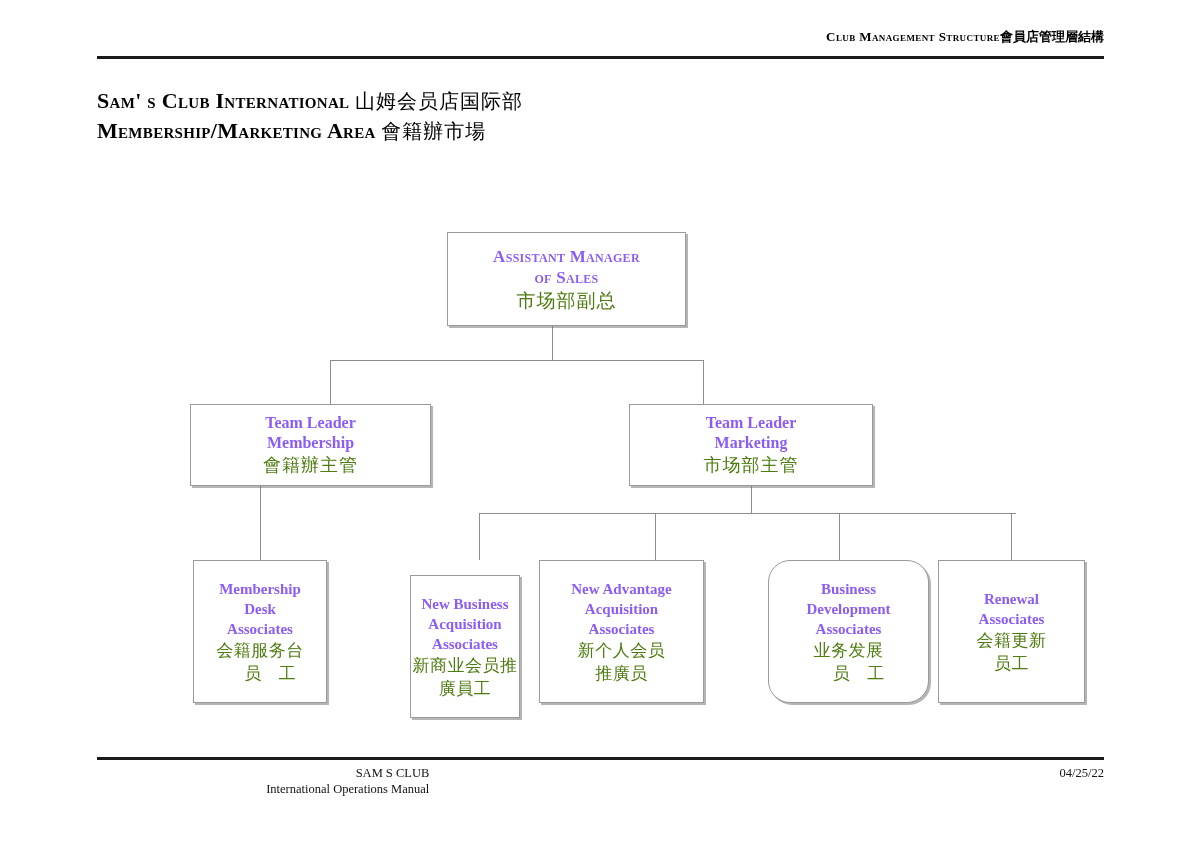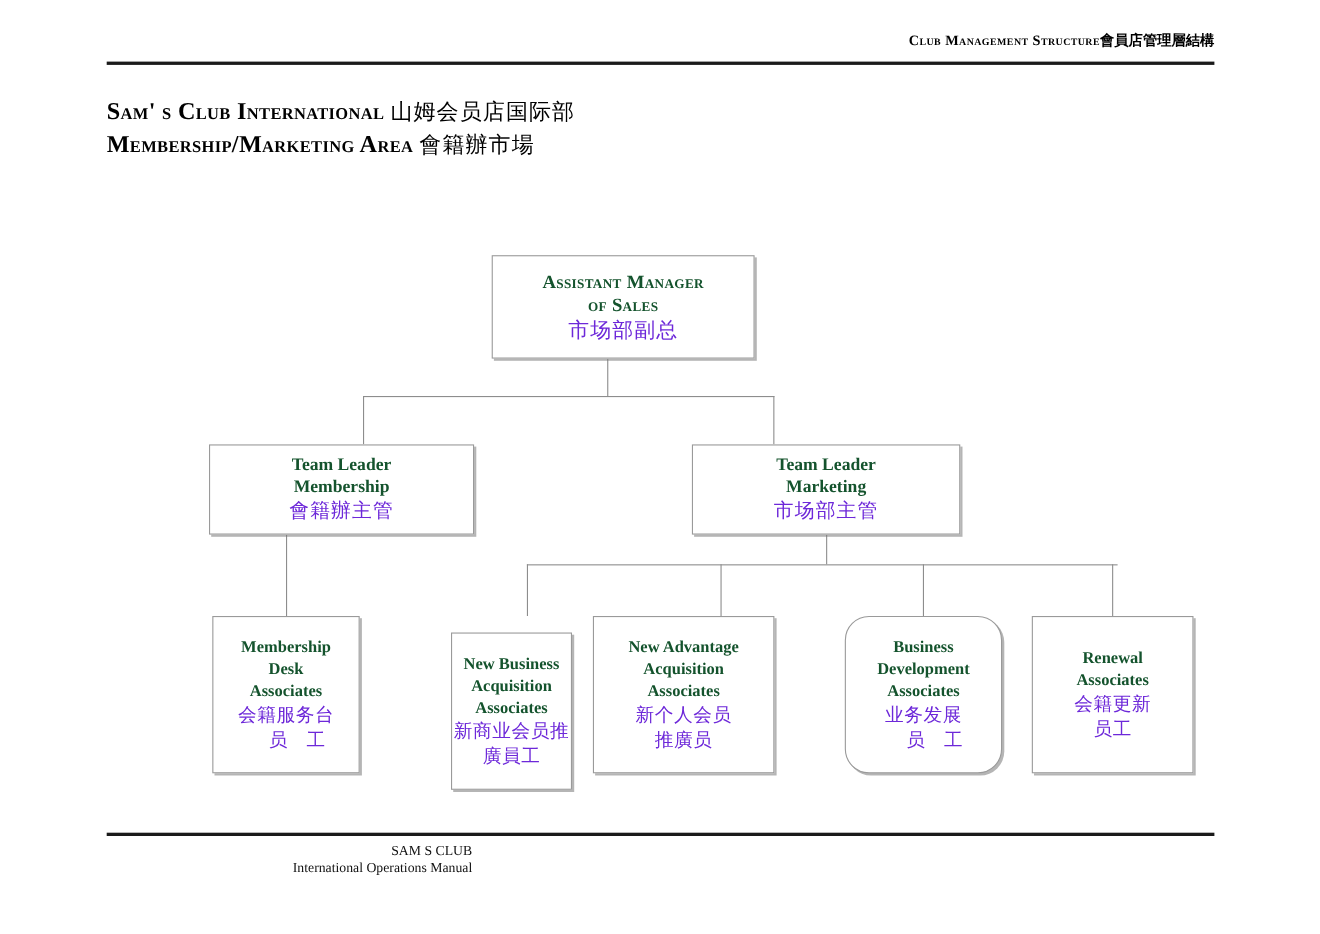--- a/index.html
+++ b/index.html
@@ -86,26 +86,26 @@
     box-shadow: 2px 2px 0 0 rgba(120,120,120,0.55);
     display: flex;
     flex-direction: column;
     align-items: center;
     justify-content: center;
     text-align: center;
   }
   .node .en {
     font-family: "Liberation Serif", "DejaVu Serif", serif;
     font-weight: bold;
-    color: #14532d;
+    color: #8b5cf6;
   }
   .node .cjk {
     font-family: "DejaVu Sans", "Liberation Sans", sans-serif;
     font-weight: normal;
-    color: #6d28d9;
+    color: #4d7c0f;
   }
 
   
   #node-top {
     left: 447px;
     top: 232px;
     width: 239px;
     height: 94px;
   }
   #node-top .en {
@@ -138,21 +138,21 @@
   }
 
   
   .node-leaf {
     top: 560px;
     height: 143px;
   }
   #node-leaf-0 { left: 193px; width: 134px; }
   #node-leaf-1 { left: 410px; width: 110px; margin-top: 15px; }
   #node-leaf-2 { left: 539px; width: 165px; }
-  #node-leaf-3 { left: 768px; width: 143px; border-radius: 22px; }
+  #node-leaf-3 { left: 768px; width: 161px; border-radius: 22px; }
   #node-leaf-4 { left: 938px; width: 147px; }
   .node-leaf .en {
     font-size: 15px;
     line-height: 20px;
   }
   .node-leaf .cjk {
     font-size: 17px;
     line-height: 23px;
     letter-spacing: 0.5px;
   }
@@ -292,16 +292,19 @@
     <div class="cjk">员工</div>
   </div>
 
   <div class="rule-bottom"></div>
   <div class="footer">
     <div class="footer-grid">
       <div class="footer-left">
         <div>SAM  S CLUB</div>
         <div>International Operations Manual</div>
       </div>
+      <div class="footer-right">
+        <div>04/25/22</div>
+      </div>
     </div>
   </div>
 
 </div>
 
 </body></html>

